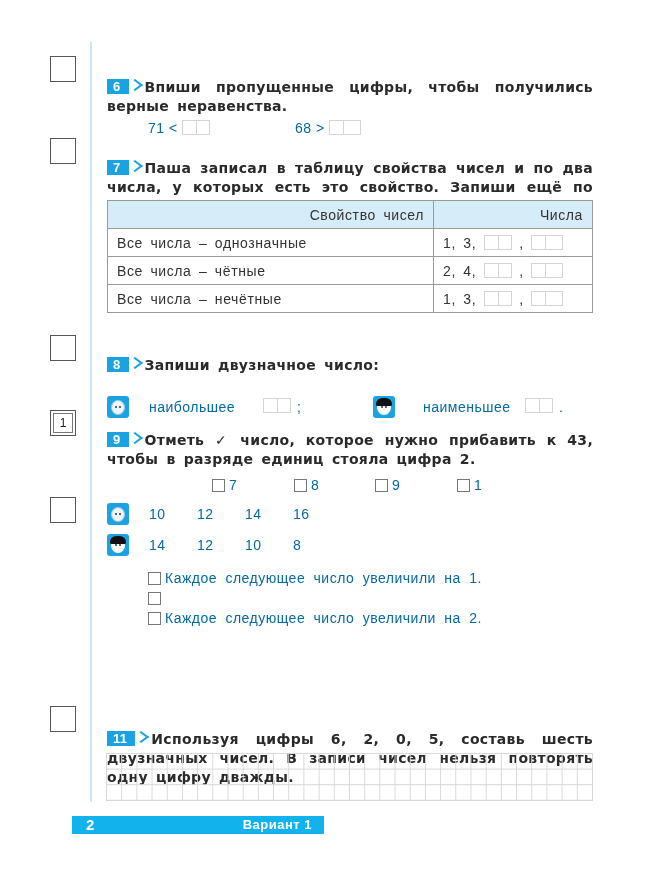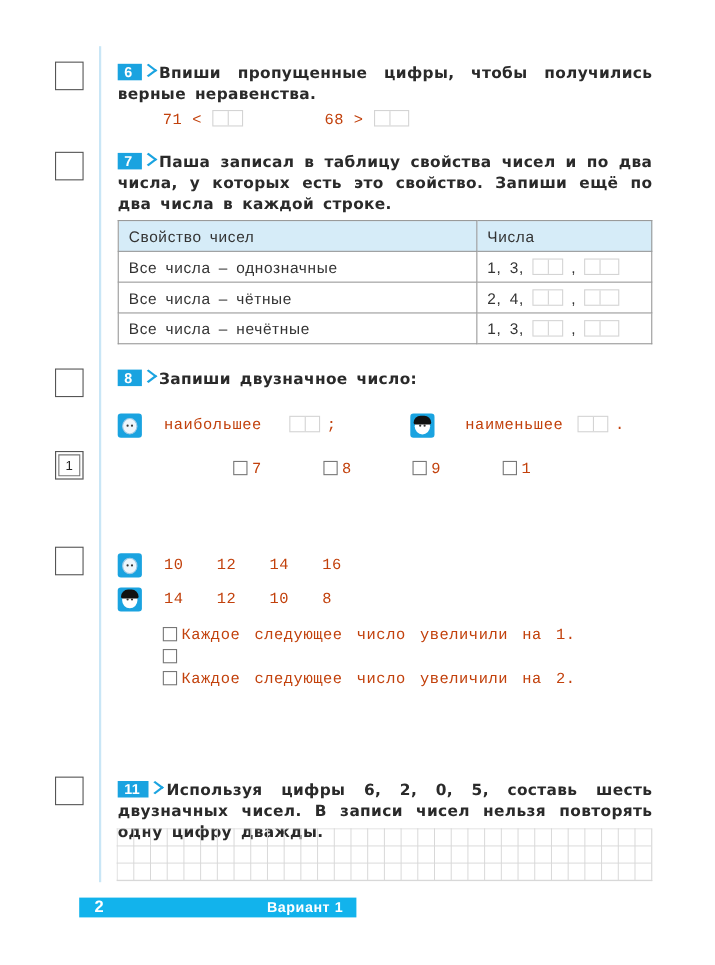--- a/index.html
+++ b/index.html
@@ -1,29 +1,29 @@
 <!DOCTYPE html>
 <html><head>
 <meta charset="utf-8">
 <style>
   html,body{margin:0;padding:0;background:#fff;}
   body{width:650px;height:877px;position:relative;overflow:hidden;font-family:"DejaVu Sans","Liberation Sans",sans-serif;color:#222;}
   .vline{position:absolute;left:90px;top:42px;width:2px;height:760px;background:#c9e6f6;}
   .score{position:absolute;left:50px;width:26px;height:26px;border:1.5px solid #555;box-sizing:border-box;background:#fff;}
   .score.filled{border:1px solid #555;box-shadow:inset 0 0 0 2px #fff, inset 0 0 0 3px #777;font-size:12px;text-align:center;line-height:24px;font-family:"Liberation Sans",sans-serif;}
   .task{position:absolute;left:107px;width:486px;}
-  .qtext{font-size:14px;line-height:19px;font-weight:bold;color:#2a2a2a;text-align:justify;letter-spacing:0.3px;word-spacing:3px;}
+  .qtext{font-size:14px;line-height:19px;font-weight:bold;color:#2a2a2a;text-align:justify;letter-spacing:0.3px;word-spacing:3px;margin-top:20px;}
   .badge{display:inline-block;position:relative;background:#1aa3e0;color:#fff;font-weight:bold;font-size:13px;height:15px;line-height:15px;padding:0 8px 0 6px;margin-right:16px;vertical-align:1px;font-family:"Liberation Sans",sans-serif;}
   .badge::after{content:"";position:absolute;right:-11px;top:1px;width:8px;height:8px;border-right:2px solid #1aa3e0;border-top:2px solid #1aa3e0;transform:rotate(45deg) skew(-8deg,-8deg);}
-  .sub{font-size:14px;font-family:Liberation Mono, monospace;color:#c2410c;letter-spacing:0.5px;}
+  .sub{font-size:14px;font-family:Liberation Sans, sans-serif;color:#0369a1;letter-spacing:0.5px;}
   .digbox{display:inline-block;width:28px;height:15px;border:1px solid #d4d4d4;box-sizing:border-box;vertical-align:-2px;position:relative;background:#fff;}
   .digbox::after{content:"";position:absolute;left:13px;top:0;bottom:0;border-left:1px solid #d4d4d4;}
   table.props{position:absolute;left:107px;top:200px;width:486px;border-collapse:collapse;font-family:"Liberation Sans",sans-serif;font-size:14px;color:#333;}
   table.props td, table.props th{border:1px solid #9a9a9a;height:27px;padding:0 9px;letter-spacing:0.6px;word-spacing:3px;}
-  table.props th{background:#d6ecf8;font-weight:normal;text-align:left;}
+  table.props th{background:#d6ecf8;font-weight:normal;text-align:right;}
   .avatar{display:inline-block;width:22px;height:22px;border-radius:3px;background:#1aa3e0;position:relative;vertical-align:middle;}
   .avatar .face{position:absolute;left:4px;top:4px;width:14px;height:15px;border-radius:50%;background:#fff;}
   .avatar.girl .face{background:#eef6fb;border:1px solid #9dc9e5;box-sizing:border-box;}
   .avatar.boy .hair{position:absolute;left:3px;top:2px;width:16px;height:8px;border-radius:8px 8px 2px 2px;background:#111;}
   .avatar .eye{position:absolute;top:10px;width:2px;height:2px;background:#333;border-radius:50%;}
   .cb{display:inline-block;width:13px;height:13px;border:1px solid #777;box-sizing:border-box;vertical-align:-2px;margin-right:4px;background:#fff;}
   .grid{position:absolute;left:106px;top:753px;width:486px;height:47px;
     background-image:linear-gradient(to right,#d8d8d8 1px,transparent 1px),linear-gradient(to bottom,#d8d8d8 1px,transparent 1px);
     background-size:15.2px 15.6px;border-right:1px solid #d8d8d8;border-bottom:1px solid #d8d8d8;}
   .footer{position:absolute;left:72px;top:816px;width:252px;height:18px;background:#12b3ec;color:#fff;font-family:"Liberation Sans",sans-serif;font-weight:bold;}
@@ -91,20 +91,21 @@
         <span class="eye" style="left:8px"></span>
         <span class="eye" style="left:12px"></span>
       </span>
     <span style="position:absolute;left:316px;top:3px">наименьшее</span>
     <span style="position:absolute;left:418px;top:2px" class="digbox"></span>
     <span style="position:absolute;left:452px;top:3px">.</span>
   </div>
 </div>
 
 <div class="task" style="top:411px">
+  <div class="qtext"><span class="badge">9</span><span>Отметь ✓ число, которое нужно прибавить к 43, чтобы в разряде единиц стояла цифра 2.</span></div>
   <div class="sub" style="position:relative;height:20px;margin-top:8px">
     <span style="position:absolute;left:105px"><span class="cb"></span><span>7</span></span>
     <span style="position:absolute;left:187px"><span class="cb"></span><span>8</span></span>
     <span style="position:absolute;left:268px"><span class="cb"></span><span>9</span></span>
     <span style="position:absolute;left:350px"><span class="cb"></span><span>1</span></span>
   </div>
 </div>
 
 <div class="task" style="top:497px">
   <div class="sub" style="position:relative;height:30px;margin-top:4px">

